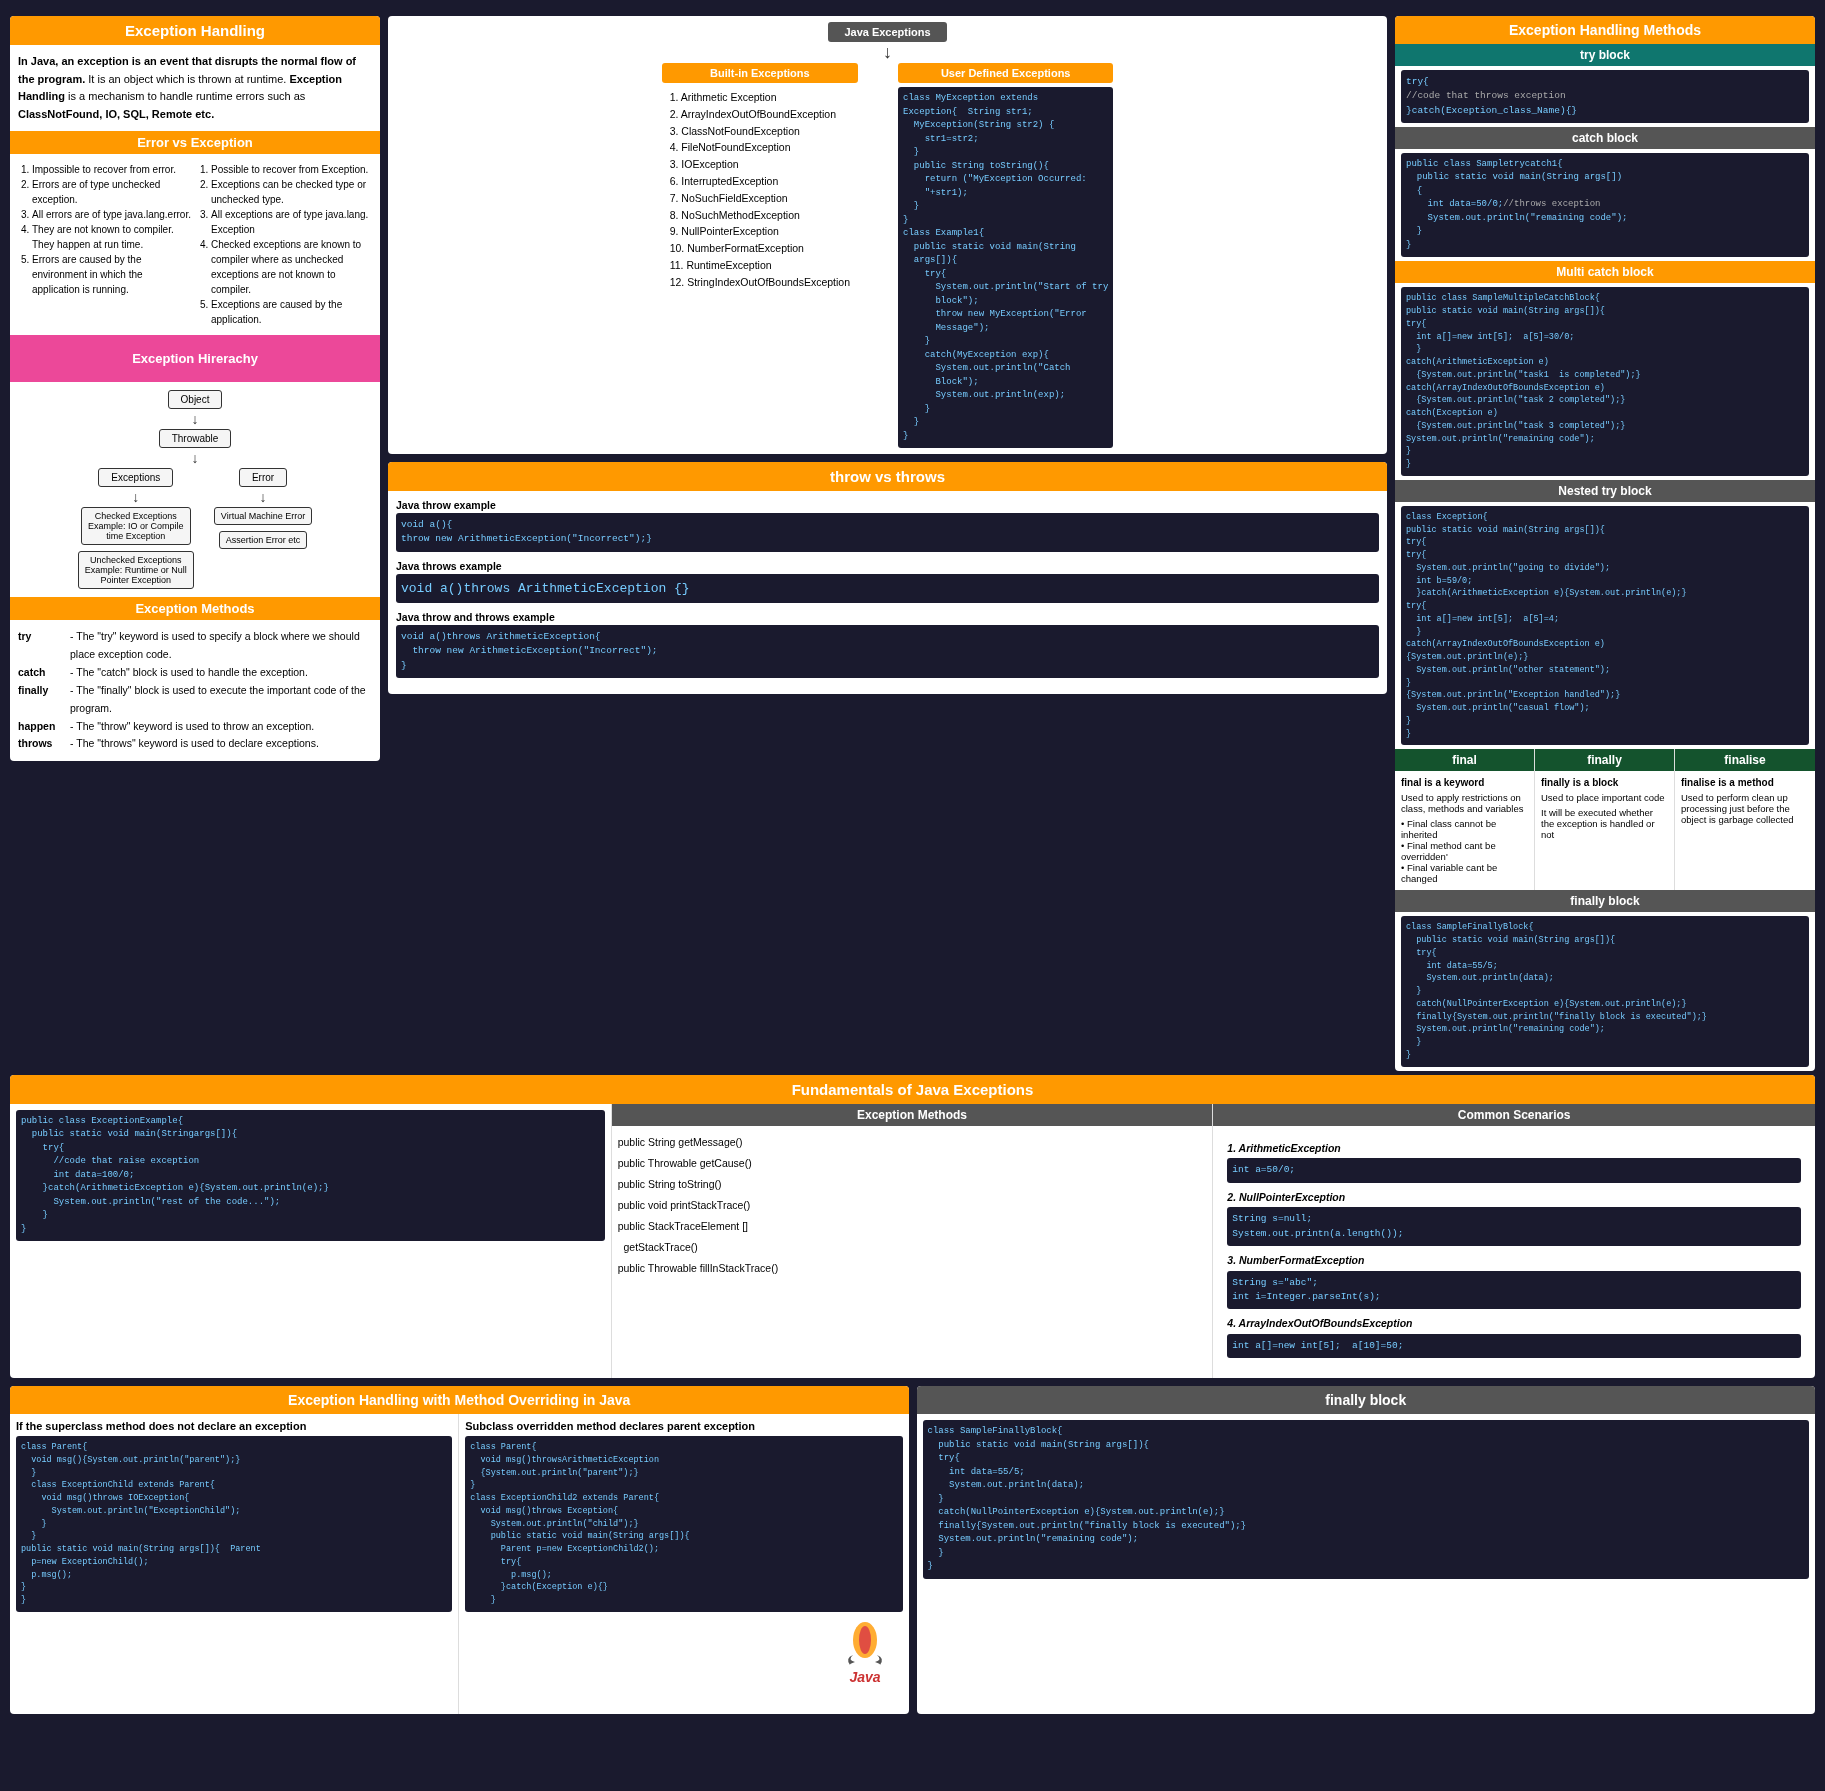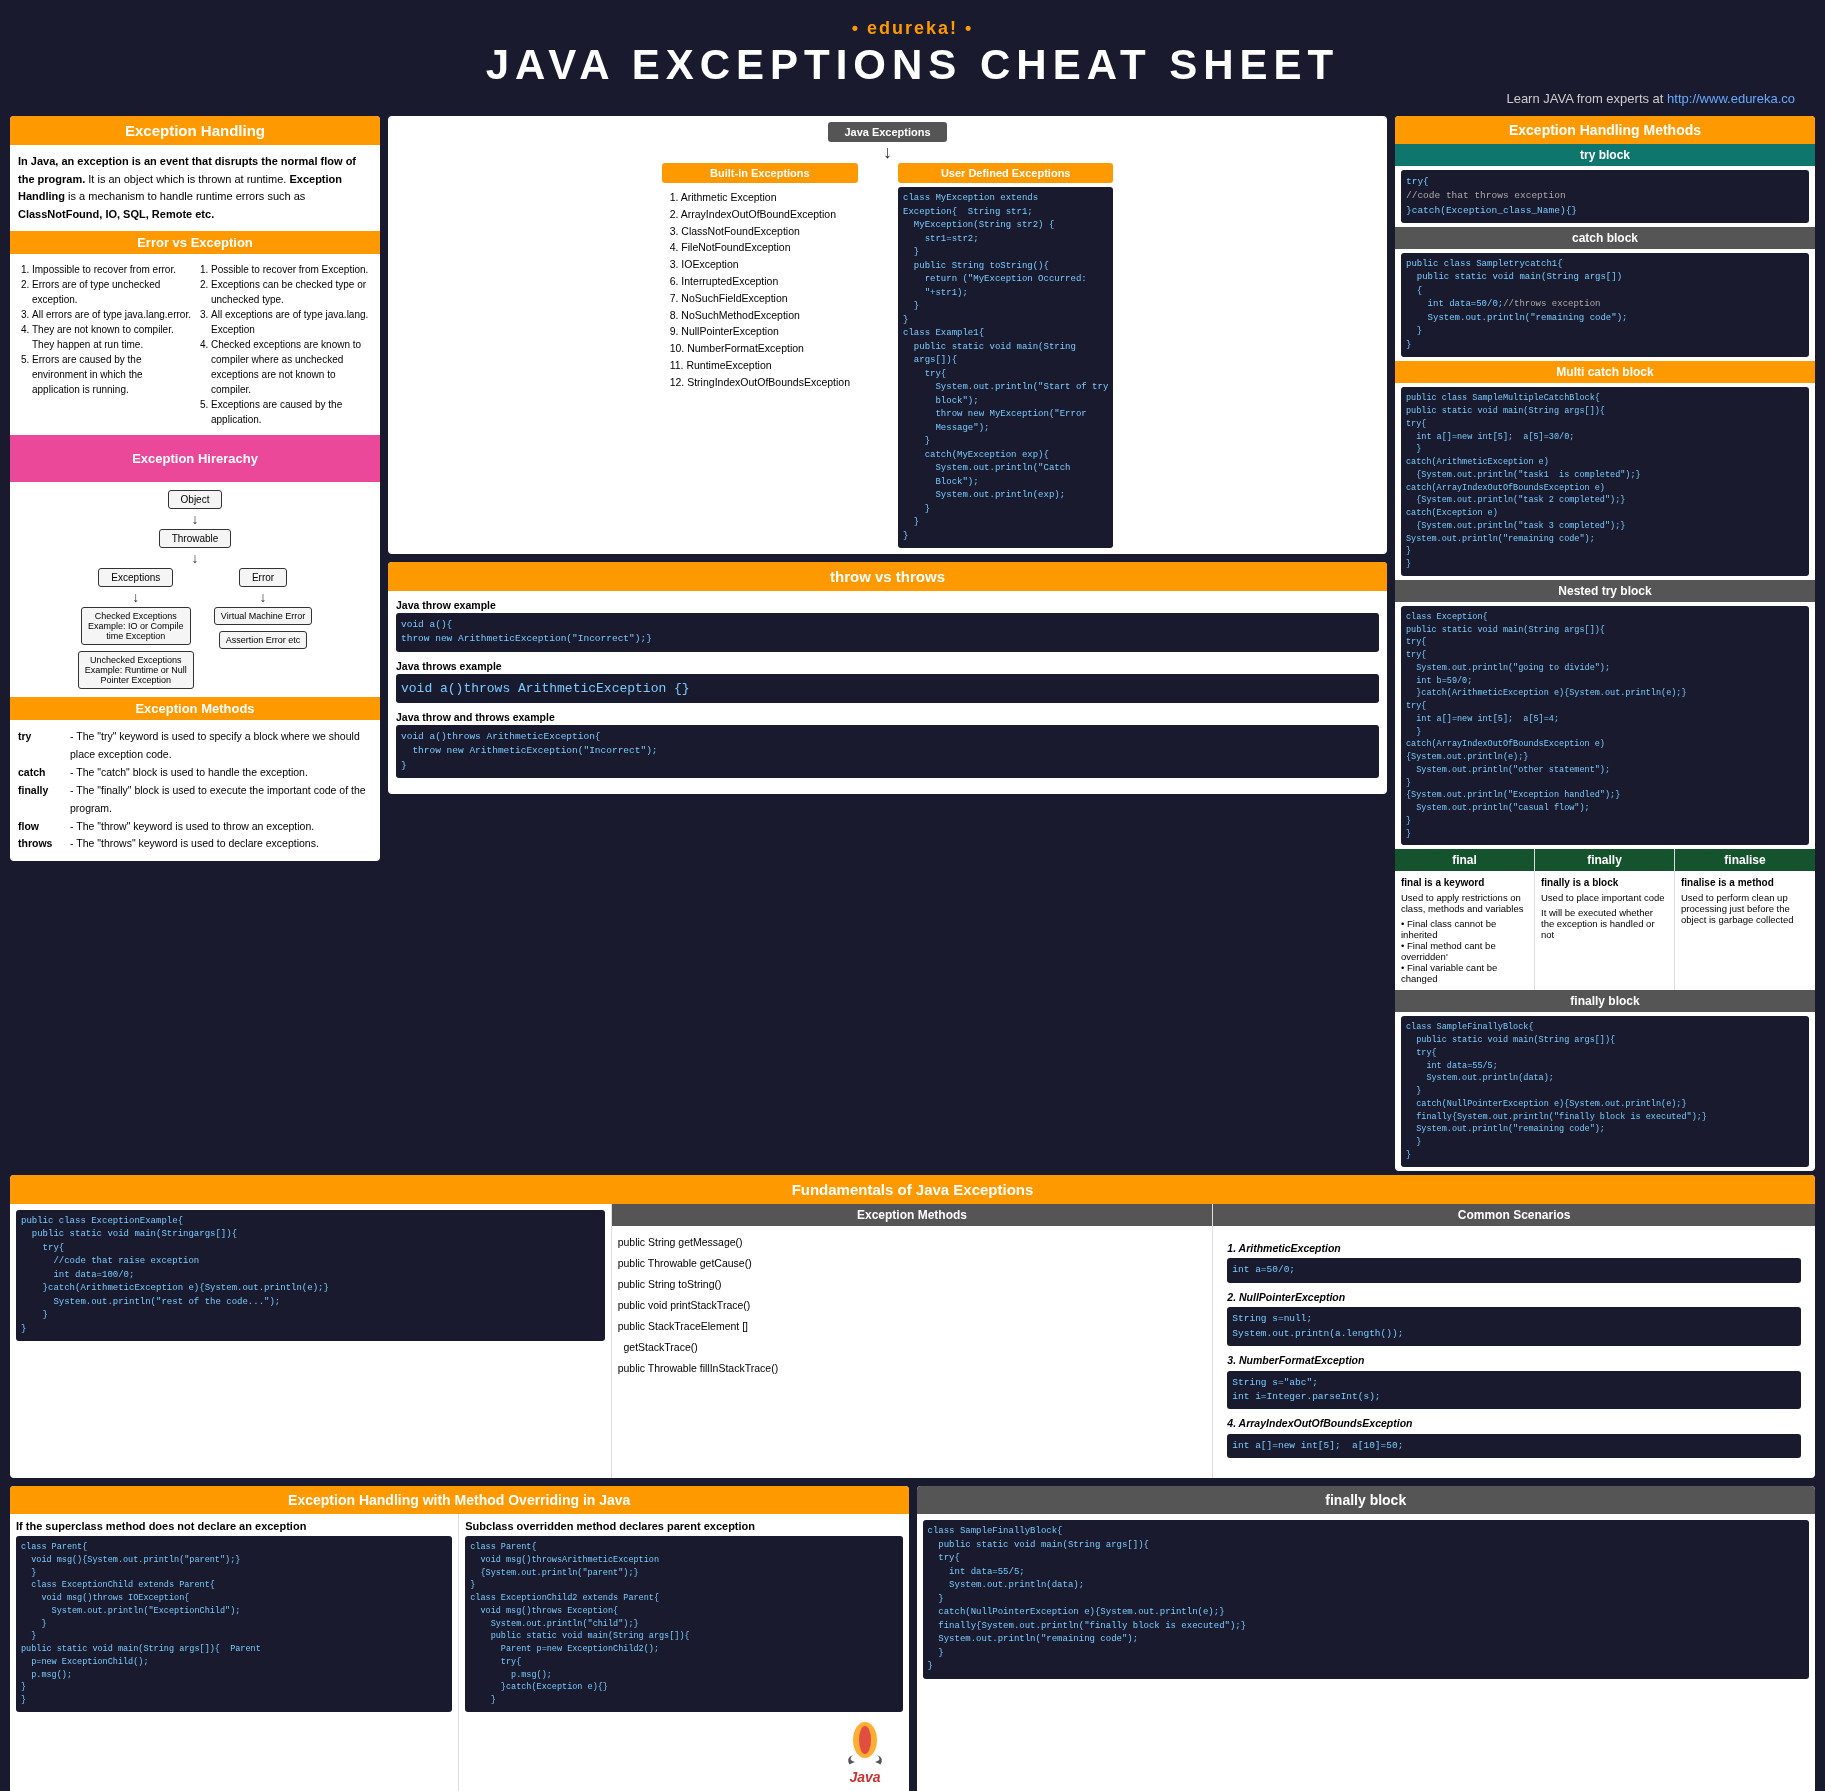--- a/index.html
+++ b/index.html
@@ -253,32 +253,20 @@
       line-height: 1.5;
     }
     .common-scenarios { padding: 8px; font-size: 10.5px; line-height: 1.6; }
     .scenario-title { font-style: italic; font-weight: bold; }
   </style>
 </head>
 <body>
 
 <div class="page">
 
-  <div class="header">
-    <div class="logo-row">
-      <div class="edureka">
-        <span>• edureka! •</span>
-      </div>
-    </div>
-    <div class="title">JAVA EXCEPTIONS CHEAT SHEET</div>
-    <div class="subtitle">
-      <span>Learn JAVA from experts at</span>
-      <a>http://www.edureka.co</a>
-    </div>
-  </div>
 
   <div class="main-grid">
 
     <div class="left-col">
 
       <div class="section-box">
         <div class="section-title">Exception Handling</div>
         <div class="exception-handling-desc">
           <strong>In Java, an exception is an event that disrupts the normal flow of the program.</strong> It is an object which is thrown at runtime. <strong>Exception Handling</strong> is a mechanism to handle runtime errors such as <strong>ClassNotFound, IO, SQL, Remote etc.</strong>
         </div>
@@ -340,21 +328,21 @@
             </div>
           <div class="method-item">
               <span class="method-keyword">catch</span>
               <span>- The "catch" block is used to handle the exception.</span>
             </div>
           <div class="method-item">
               <span class="method-keyword">finally</span>
               <span>- The "finally" block is used to execute the important code of the program.</span>
             </div>
           <div class="method-item">
-              <span class="method-keyword">flow</span>
+              <span class="method-keyword">happen</span>
               <span>- The "throw" keyword is used to throw an exception.</span>
             </div>
           <div class="method-item">
               <span class="method-keyword">throws</span>
               <span>- The "throws" keyword is used to declare exceptions.</span>
             </div>
         </div>
       </div>
     </div>
 

